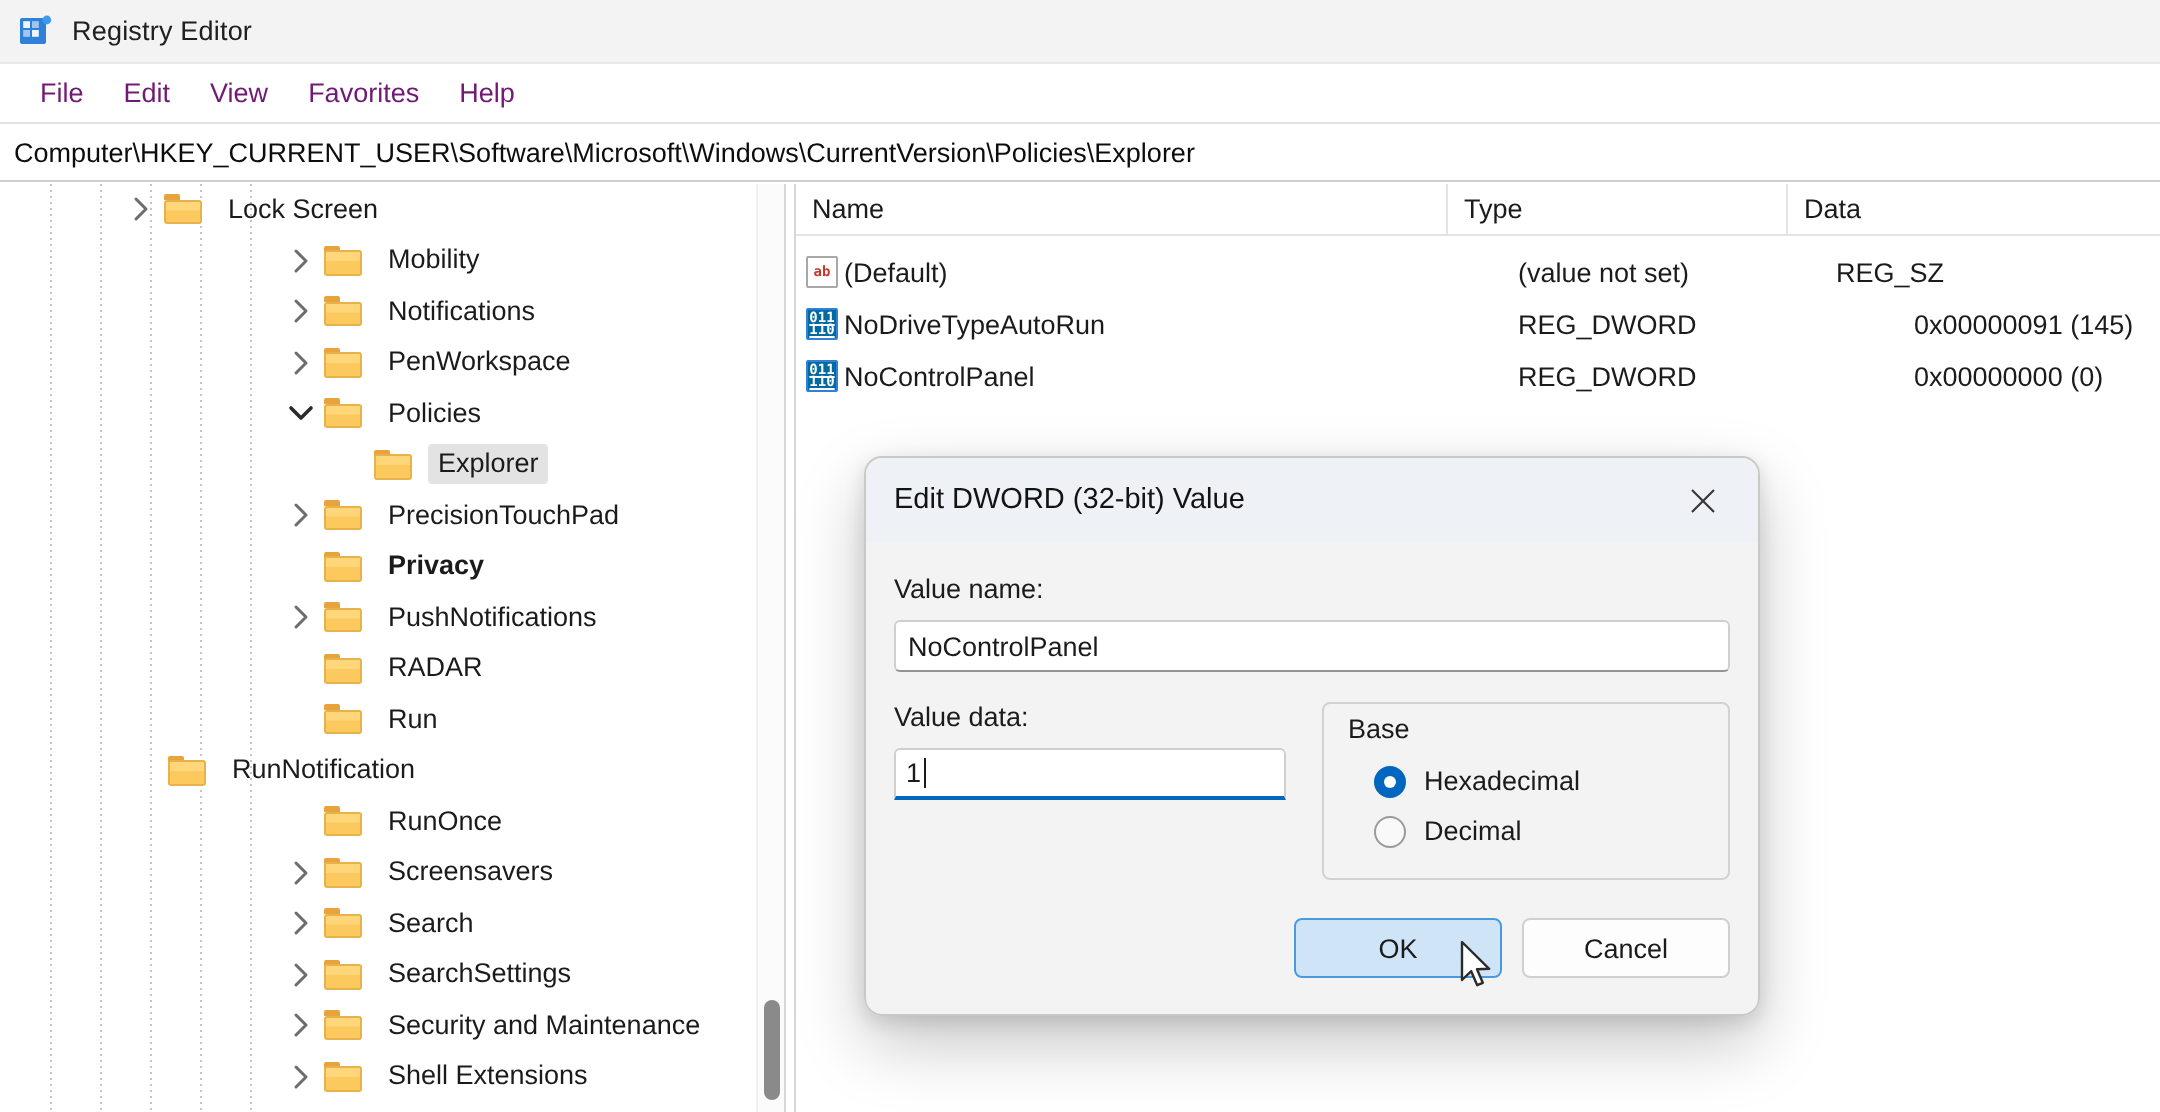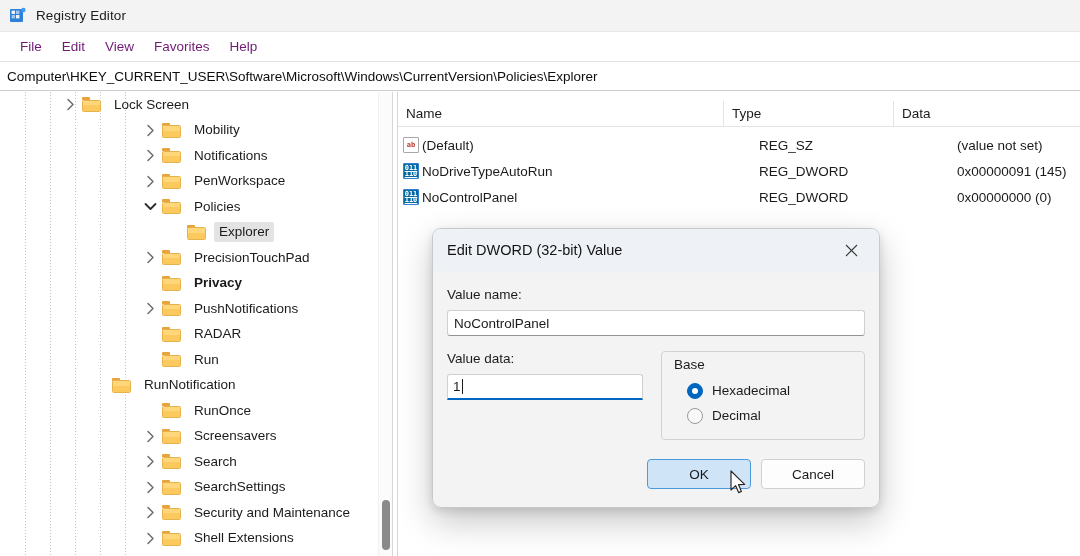--- a/index.html
+++ b/index.html
@@ -190,21 +190,20 @@
     position: relative;
     background: #ffffff;
     overflow: hidden;
   }
   .list-header {
     display: flex;
     height: 25px;
     align-items: flex-start;
     border-bottom: 1px solid #e3e3e3;
     background: #ffffff;
-    margin-top: 9px;
   }
   .col {
     font-size: 13.5px;
     color: #1b1b1b;
     padding-left: 8px;
     box-sizing: border-box;
     height: 100%;
     display: flex;
     align-items: center;
   }
@@ -581,21 +580,21 @@
             <span class="tree-label">RADAR</span>
           </div>
           <div class="tree-row" style="padding-left: 138px;">
             <span class="twisty"></span>
             <span class="folder">
               <span class="tab"></span>
               <span class="body"></span>
             </span>
             <span class="tree-label">Run</span>
           </div>
-          <div class="tree-row" style="padding-left: 88px;">
+          <div class="tree-row" style="padding-left: 60px;">
             <span class="twisty"></span>
             <span class="folder">
               <span class="tab"></span>
               <span class="body"></span>
             </span>
             <span class="tree-label">RunNotification</span>
           </div>
           <div class="tree-row" style="padding-left: 138px;">
             <span class="twisty"></span>
             <span class="folder">
@@ -678,25 +677,25 @@
       <div class="col col-name">Name</div>
       <div class="col col-type sep">Type</div>
       <div class="col col-data sep">Data</div>
     </div>
     <div id="list-rows">
         <div class="list-row">
           <div class="cell cell-name">
             <span class="val-icon str">ab</span>
             <span>(Default)</span>
           </div>
+          <div class="cell cell-data">
+            <span>(value not set)</span>
+          </div>
           <div class="cell cell-type">
             <span>REG_SZ</span>
-          </div>
-          <div class="cell cell-data">
-            <span>(value not set)</span>
           </div>
         </div>
         <div class="list-row">
           <div class="cell cell-name">
             <span class="val-icon dword">
               <span>011<br>110</span>
             </span>
             <span>NoDriveTypeAutoRun</span>
           </div>
           <div class="cell cell-type">

